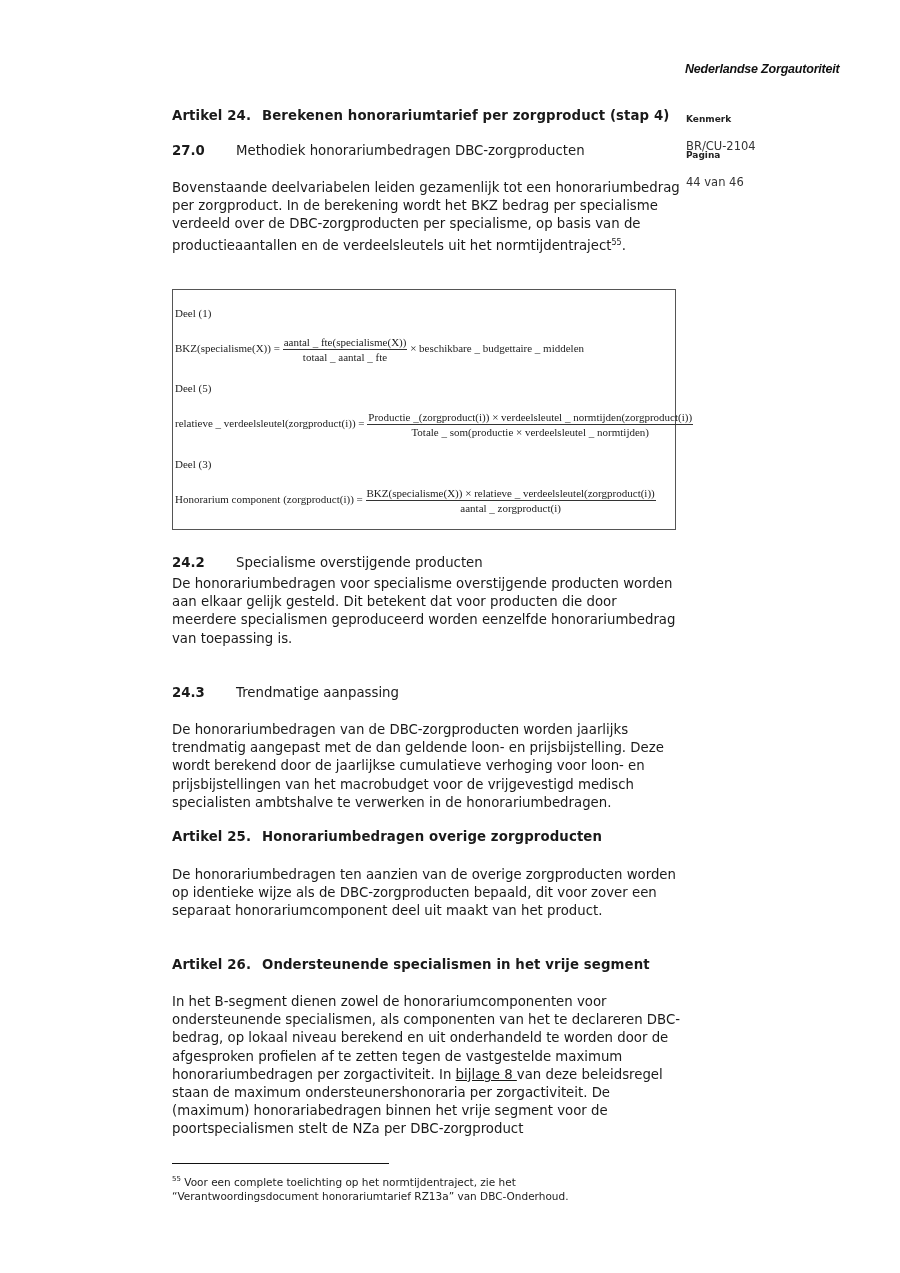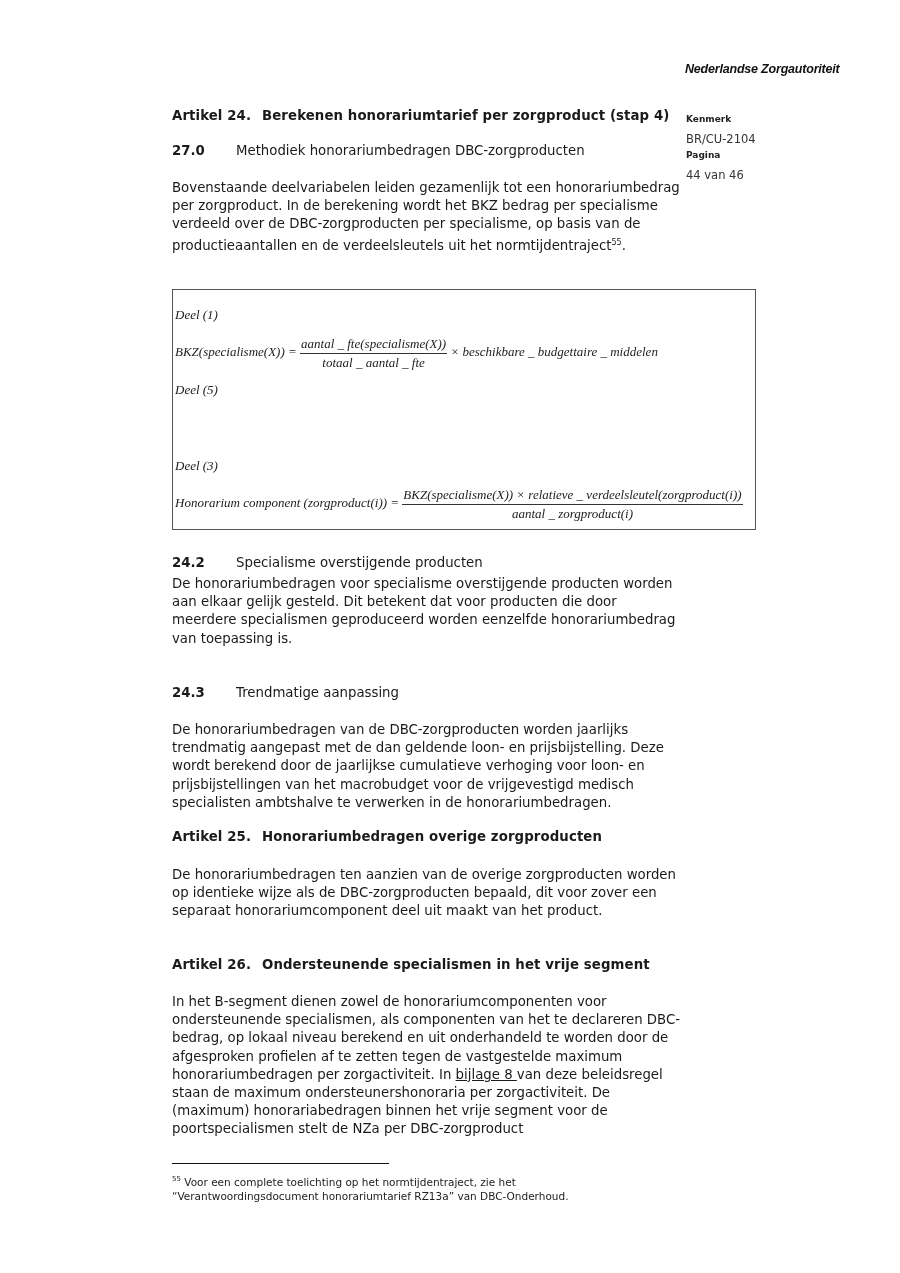--- a/index.html
+++ b/index.html
@@ -8,33 +8,33 @@
       font-family: "DejaVu Sans", "Liberation Sans", sans-serif;
       color: #1a1a1a;
     }
     .org {
       position: absolute; left: 685px; top: 62px;
       font-family: "Liberation Sans", sans-serif; font-weight: bold;
       font-size: 12.5px; color: #111; letter-spacing: -0.2px; font-style: italic;
     }
     .meta { position: absolute; left: 686px; font-size: 11px; }
     .meta .lbl { font-weight: bold; font-size: 9px; display: block; color: #222; }
-    .meta .val { display: block; font-size: 11.5px; color: #333; margin-top: 8px; }
+    .meta .val { display: block; font-size: 11.5px; color: #333; margin-top: 15px; }
     .main { position: absolute; left: 172px; width: 510px; }
     .h-art { font-weight: bold; font-size: 13.3px; letter-spacing: 0.1px; }
     .h-art .num { display: inline-block; width: 90px; }
     .h-sub { font-size: 13.3px; }
     .h-sub .num { font-weight: bold; display: inline-block; width: 64px; }
     p.body { margin: 0; font-size: 13.3px; line-height: 18.2px; }
     sup { font-size: 8px; }
     .formula-box {
-      position: absolute; left: 172px; top: 289px; width: 584px; height: 241px;
+      position: absolute; left: 172px; top: 289px; width: 504px; height: 241px;
       border: 1px solid #555; box-sizing: border-box;
-      font-family: "Liberation Serif", "DejaVu Serif", serif; font-style: italic;
-      font-size: 13px; color: #222;
+      font-family: "Liberation Serif", "DejaVu Serif", serif; 
+      font-size: 11px; color: #222;
     }
     .fl { position: absolute; left: 2px; white-space: nowrap; }
     .frac { display: inline-block; vertical-align: middle; text-align: center; }
     .frac .n { display: block; border-bottom: 1px solid #333; padding: 0 1px 1px; }
     .frac .d { display: block; padding-top: 1px; }
     .footrule { position: absolute; left: 172px; top: 1163px; width: 217px; border-top: 1px solid #111; }
     .footnote { position: absolute; left: 172px; top: 1172px; font-size: 10.5px; line-height: 14px; color: #222; }
     .footnote sup { font-size: 7px; }
     a.link { color: inherit; text-decoration: underline; }
   </style>
@@ -68,20 +68,27 @@
   <div class="fl" style="top:17px;">Deel (1)</div>
   <div class="fl" style="top:46px;">
     <span>BKZ(specialisme(X)) =</span>
     <span class="frac">
       <span class="n">aantal _ fte(specialisme(X))</span>
       <span class="d">totaal _ aantal _ fte</span>
     </span>
     <span>× beschikbare _ budgettaire _ middelen</span>
   </div>
   <div class="fl" style="top:92px;">Deel (5)</div>
+  <div class="fl" style="top:121px;">
+    <span>relatieve _ verdeelsleutel(zorgproduct(i)) =</span>
+    <span class="frac">
+      <span class="n">Productie _(zorgproduct(i)) × verdeelsleutel _ normtijden(zorgproduct(i))</span>
+      <span class="d">Totale _ som(productie × verdeelsleutel _ normtijden)</span>
+    </span>
+  </div>
   <div class="fl" style="top:168px;">Deel (3)</div>
   <div class="fl" style="top:197px;">
     <span>Honorarium component (zorgproduct(i)) =</span>
     <span class="frac">
       <span class="n">BKZ(specialisme(X)) × relatieve _ verdeelsleutel(zorgproduct(i))</span>
       <span class="d">aantal _ zorgproduct(i)</span>
     </span>
   </div>
 </div>
 

